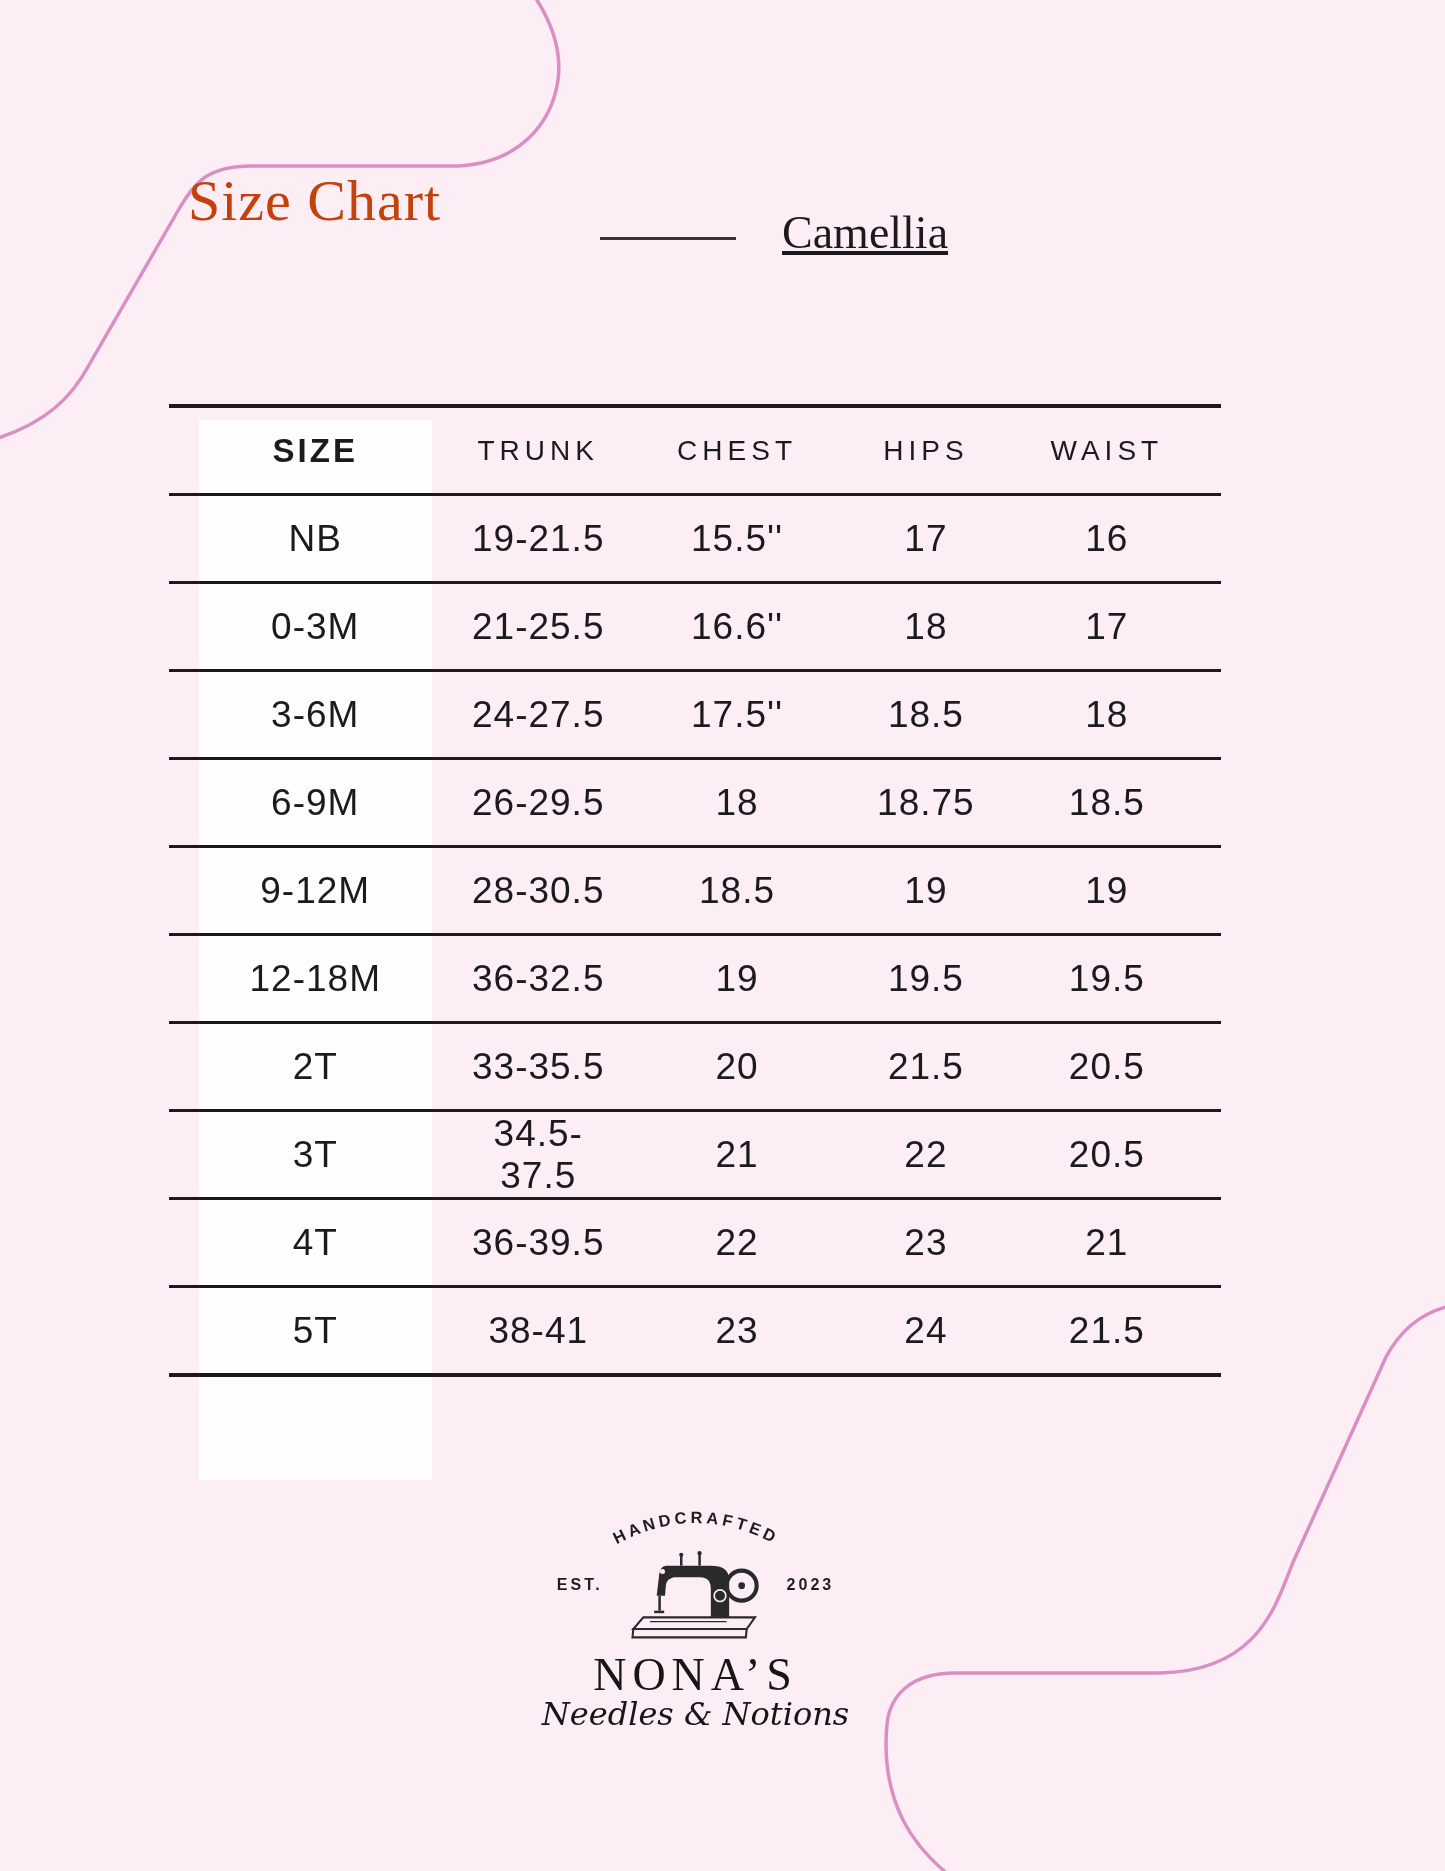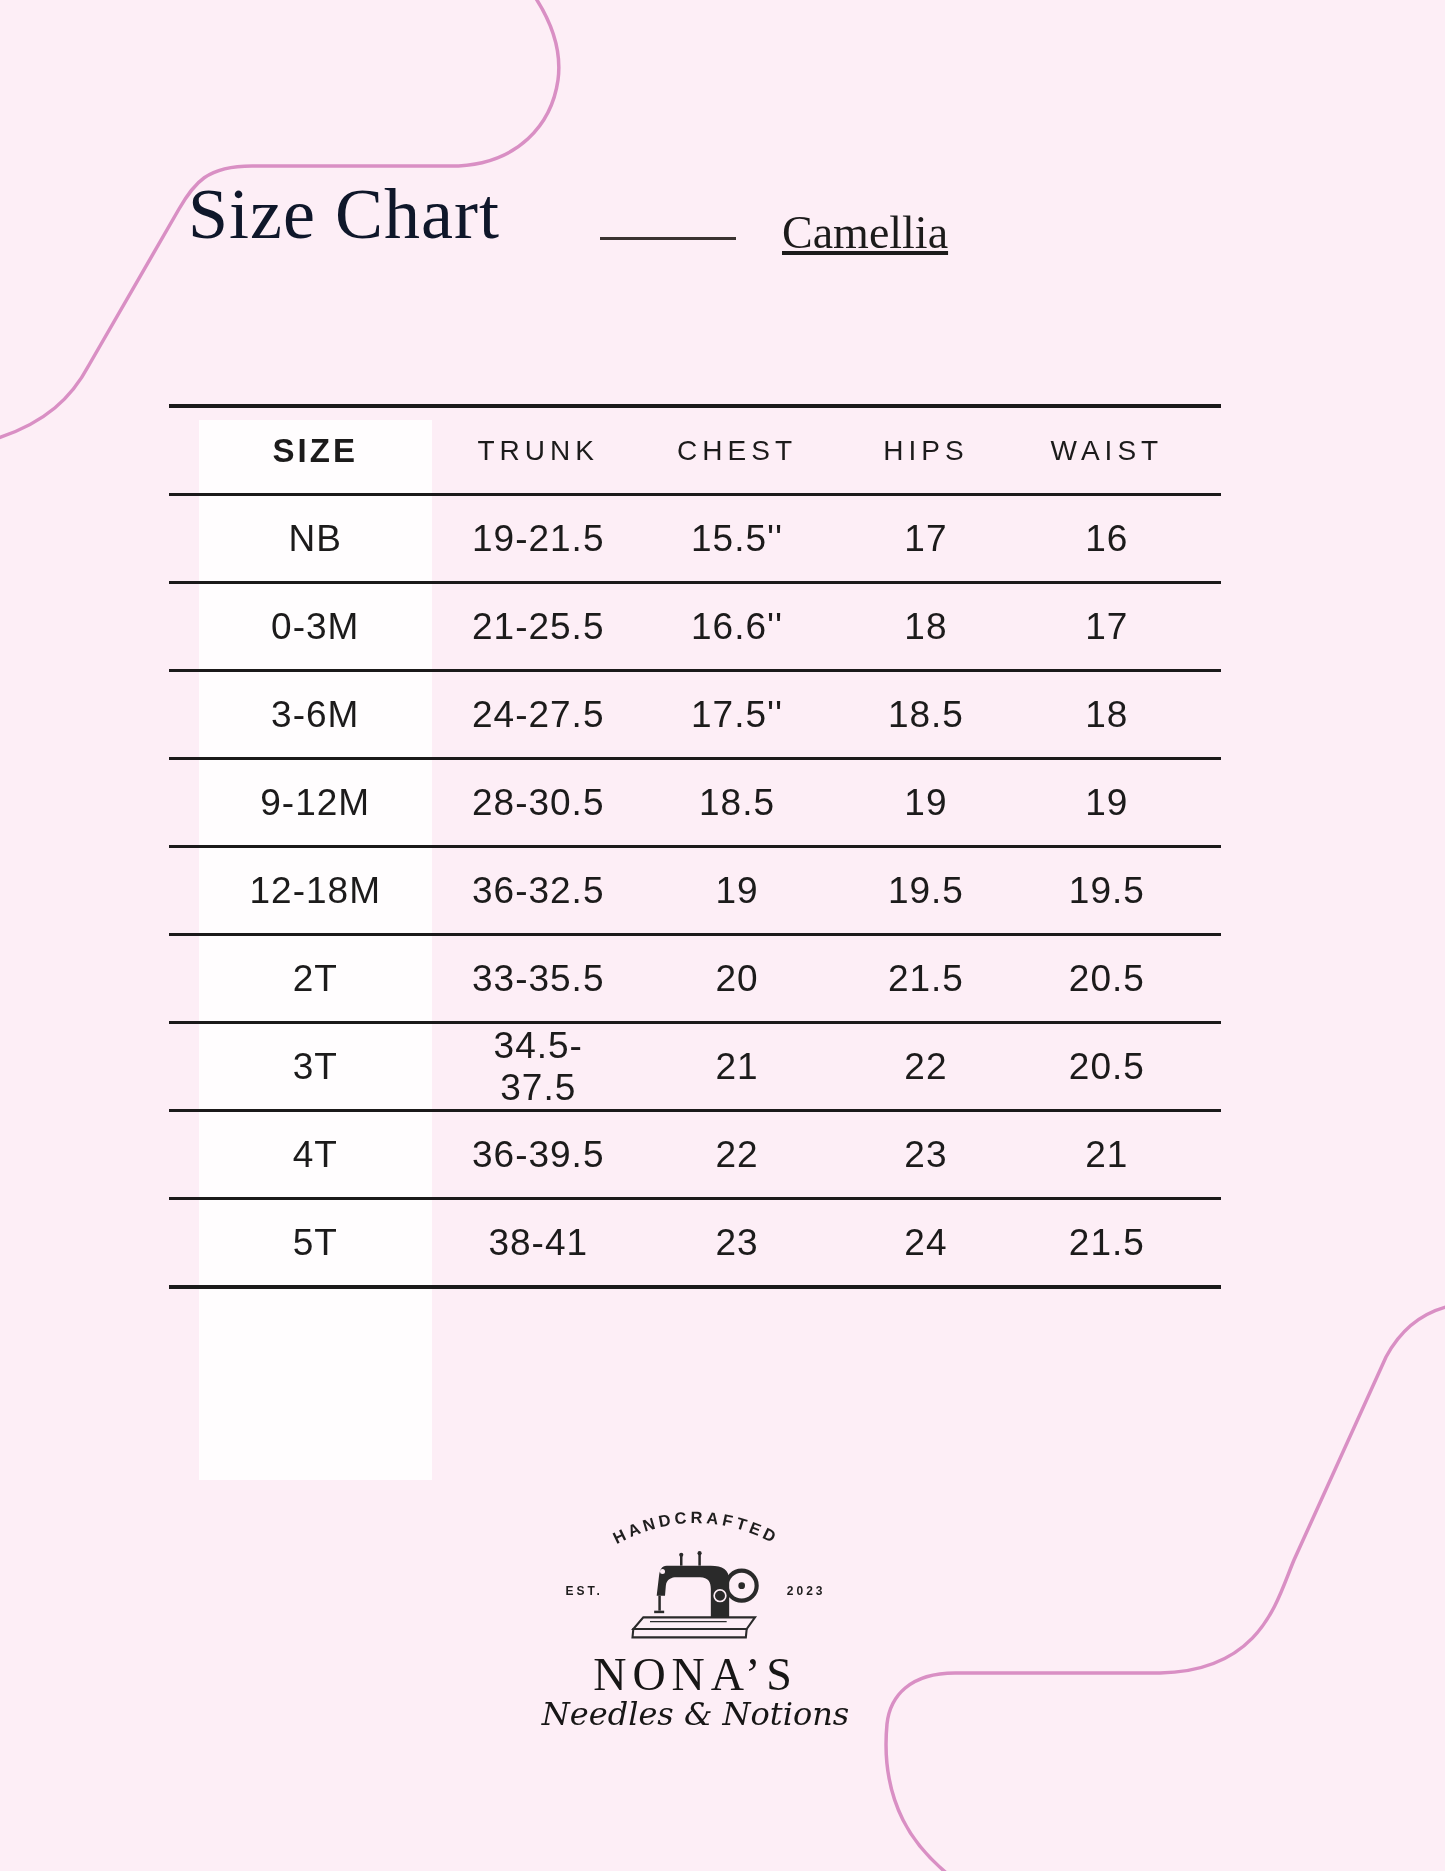--- a/index.html
+++ b/index.html
@@ -9,23 +9,23 @@
     position:relative;
     overflow:hidden;
     font-family:"Liberation Sans", sans-serif;
     color:#1d1b1b;
   }
   
   .deco-svg{position:absolute;left:0;top:0;width:1445px;height:1871px;pointer-events:none;}
 
   
   .page-title{
-    position:absolute;left:188px;top:178px;
+    position:absolute;left:188px;top:172px;
     font-family:"Liberation Serif", serif;
-    font-size:72px;font-weight:400;color:#0f172a;
+    font-size:58px;font-weight:400;color:#c2410c;
     letter-spacing:1px;white-space:nowrap;line-height:1;
   }
   .title-divider{
     position:absolute;left:600px;top:237px;
     width:136px;height:3px;background:#3a3230;
   }
   .product-name{
     position:absolute;left:782px;top:210px;
     font-family:"Liberation Serif", serif;
     font-size:46px;font-weight:400;color:#1c1b1b;line-height:1;text-decoration:underline;
@@ -65,22 +65,22 @@
   .arc-svg{display:block;margin:0 auto;width:250px;height:64px;}
   .arc-svg text{
     font-family:"Liberation Sans", sans-serif;
     font-size:18px;font-weight:600;letter-spacing:4px;fill:#1f1e1e;
   }
   .machine-row{
     display:flex;justify-content:center;align-items:flex-start;
     gap:14px;margin-top:-12px;
   }
   .est-label,.year-label{
-    font-size:12px;font-weight:700;letter-spacing:3px;color:#1f1e1e;
-    margin-top:40px;white-space:nowrap;
+    font-size:16px;font-weight:700;letter-spacing:3px;color:#1f1e1e;
+    margin-top:32px;white-space:nowrap;
   }
   .machine-svg{width:156px;height:100px;}
   .brand-name{
     margin-top:8px;
     font-family:"Liberation Serif", serif;
     font-size:46px;letter-spacing:6px;color:#171616;line-height:1;
   }
   .brand-tagline{
     font-family:"DejaVu Serif", serif;font-style:italic;
     font-size:32px;color:#171616;line-height:1;
@@ -133,20 +133,27 @@
           <td>17</td>
         </tr>
         <tr>
           <td>3-6M</td>
           <td>24-27.5</td>
           <td>17.5''</td>
           <td>18.5</td>
           <td>18</td>
         </tr>
         <tr>
+          <td>6-9M</td>
+          <td>26-29.5</td>
+          <td>18</td>
+          <td>18.75</td>
+          <td>18.5</td>
+        </tr>
+        <tr>
           <td>9-12M</td>
           <td>28-30.5</td>
           <td>18.5</td>
           <td>19</td>
           <td>19</td>
         </tr>
         <tr>
           <td>12-18M</td>
           <td>36-32.5</td>
           <td>19</td>

